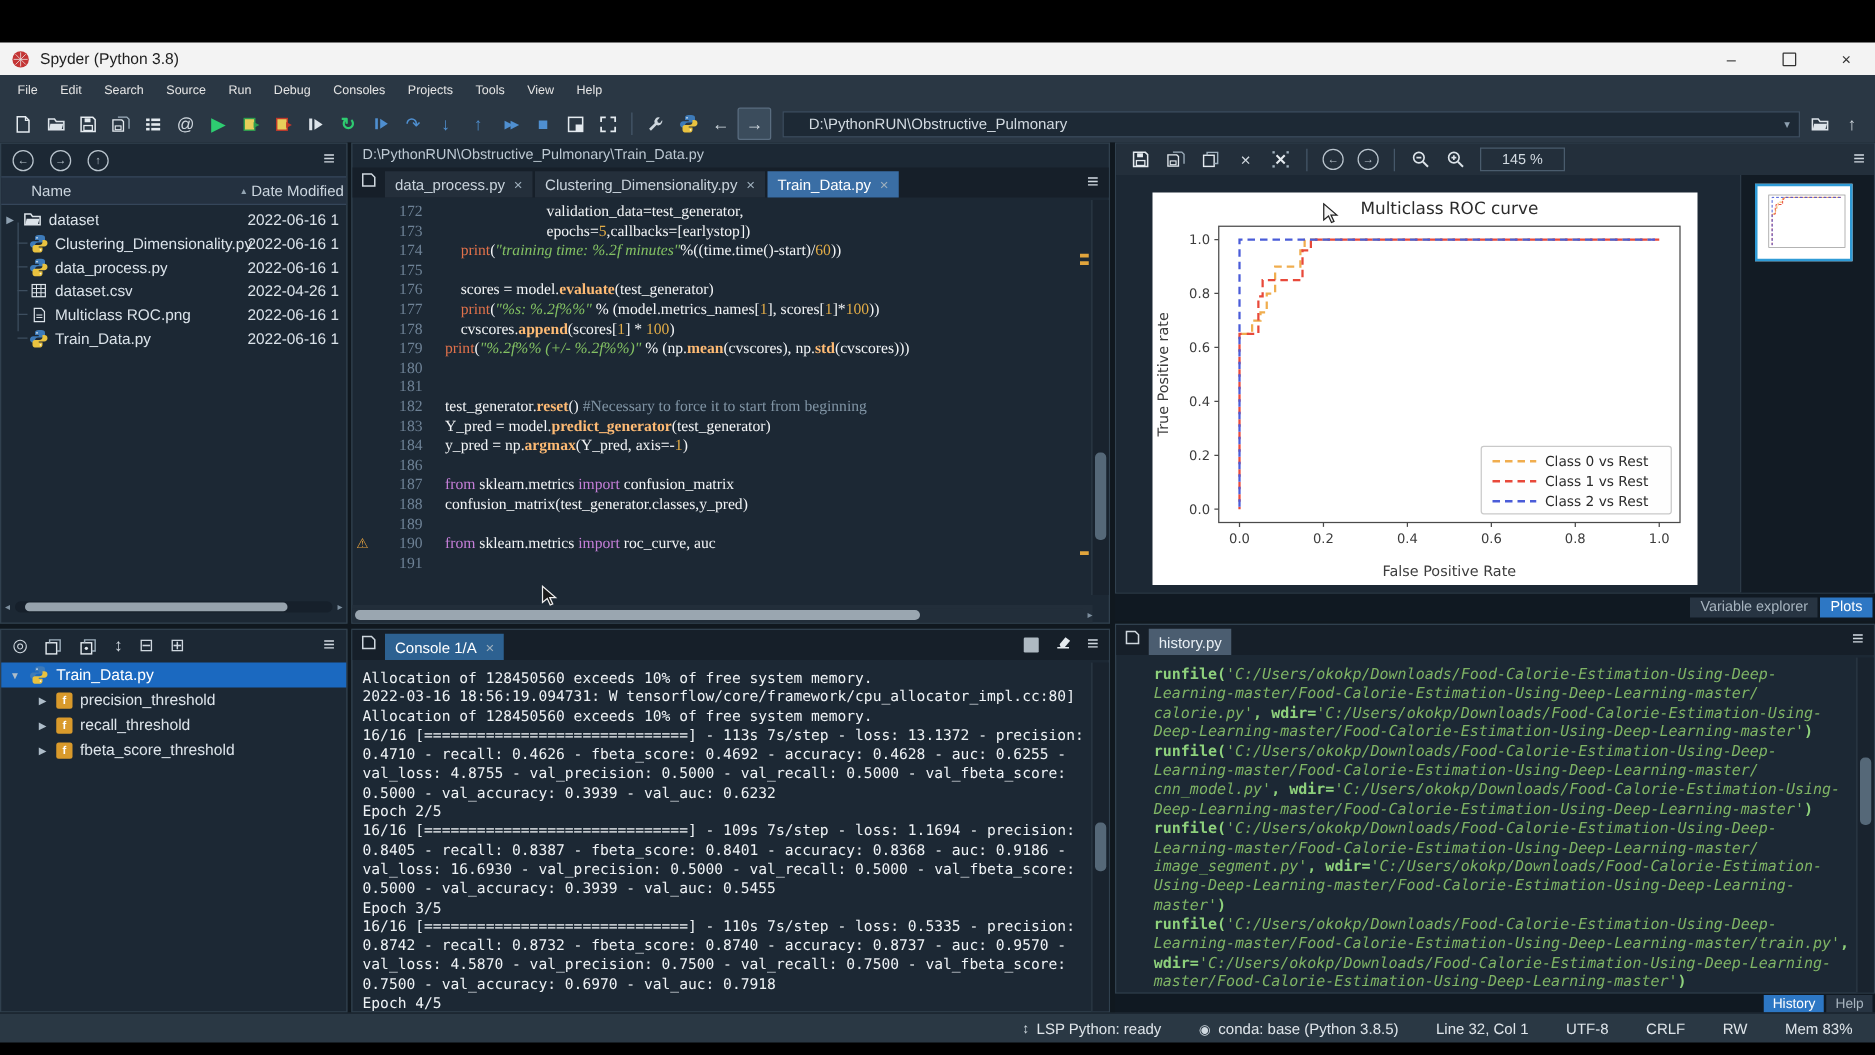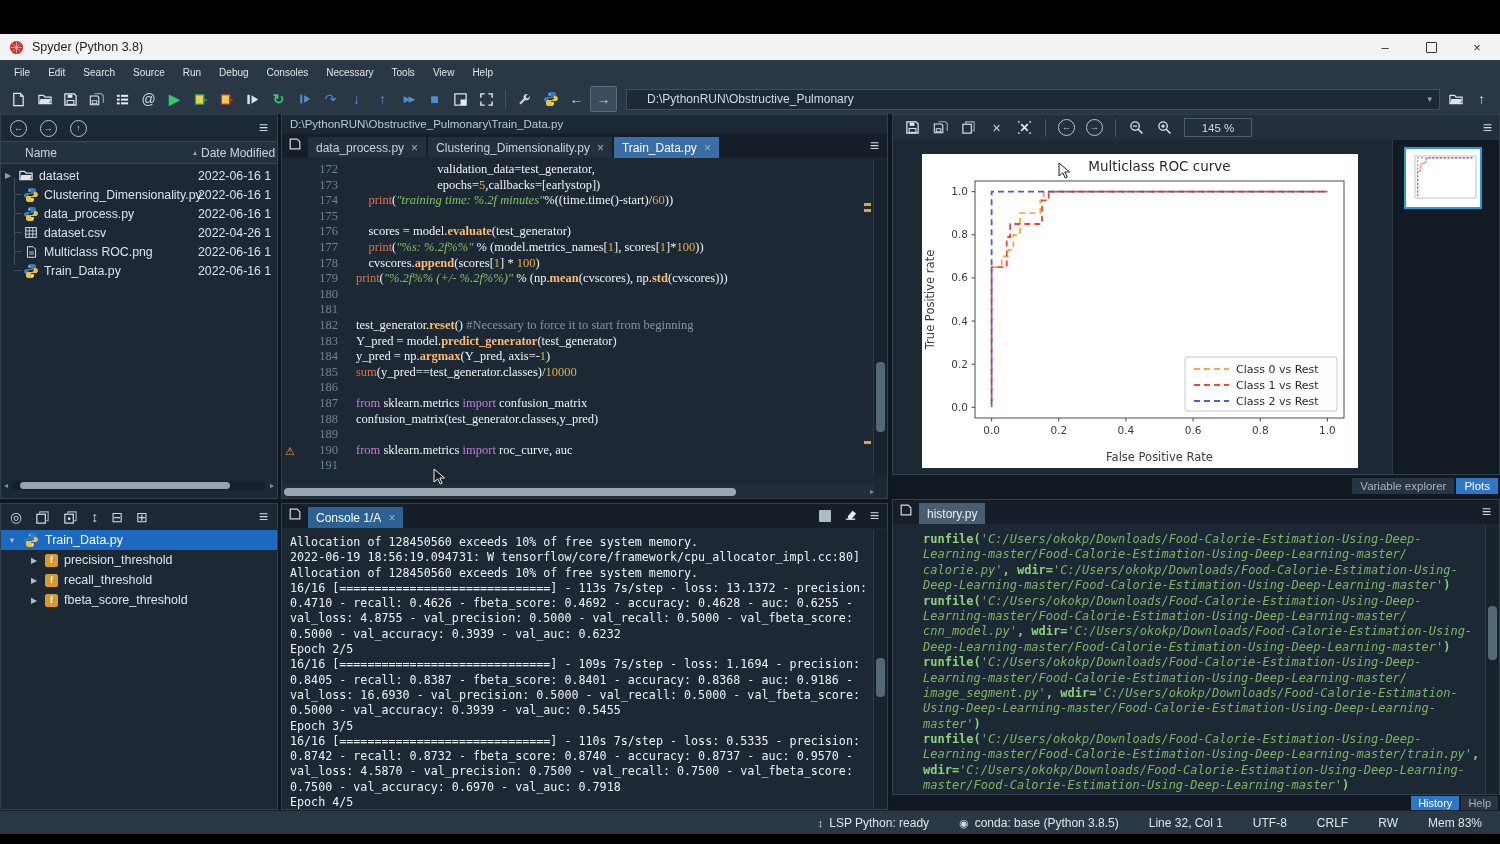--- a/index.html
+++ b/index.html
@@ -138,21 +138,21 @@
   </div>
 
   <nav class="abs" id="menubar">
       <span class="menu-item">File</span>
       <span class="menu-item">Edit</span>
       <span class="menu-item">Search</span>
       <span class="menu-item">Source</span>
       <span class="menu-item">Run</span>
       <span class="menu-item">Debug</span>
       <span class="menu-item">Consoles</span>
-      <span class="menu-item">Necessary</span>
+      <span class="menu-item">Projects</span>
       <span class="menu-item">Tools</span>
       <span class="menu-item">View</span>
       <span class="menu-item">Help</span>
     </nav>
   <div class="abs" id="toolbar">
       <span class="tb-btn">
         <span style="display: flex;">
           <svg viewBox="0 0 16 16" width="15" height="15">
             <path d="M3 1.5h7l3 3v10H3z" fill="none" stroke="#e4eaef" stroke-width="1.3"></path>
             <path d="M10 1.5v3h3" fill="none" stroke="#e4eaef" stroke-width="1.1"></path>
@@ -491,21 +491,20 @@
           <div class="code-row"><span class="gutter">175</span><span class="codeln"></span></div>
           <div class="code-row"><span class="gutter">176</span><span class="codeln"><span class="seg-p">    scores = model.</span><span class="seg-m">evaluate</span><span class="seg-p">(test_generator)</span></span></div>
           <div class="code-row"><span class="gutter">177</span><span class="codeln"><span class="seg-p">    </span><span class="seg-b">print</span><span class="seg-p">(</span><span class="seg-s">"%s: %.2f%%"</span><span class="seg-p"> % (model.metrics_names[</span><span class="seg-n">1</span><span class="seg-p">], scores[</span><span class="seg-n">1</span><span class="seg-p">]*</span><span class="seg-n">100</span><span class="seg-p">))</span></span></div>
           <div class="code-row"><span class="gutter">178</span><span class="codeln"><span class="seg-p">    cvscores.</span><span class="seg-m">append</span><span class="seg-p">(scores[</span><span class="seg-n">1</span><span class="seg-p">] * </span><span class="seg-n">100</span><span class="seg-p">)</span></span></div>
           <div class="code-row"><span class="gutter">179</span><span class="codeln"><span class="seg-b">print</span><span class="seg-p">(</span><span class="seg-s">"%.2f%% (+/- %.2f%%)"</span><span class="seg-p"> % (np.</span><span class="seg-m">mean</span><span class="seg-p">(cvscores), np.</span><span class="seg-m">std</span><span class="seg-p">(cvscores)))</span></span></div>
           <div class="code-row"><span class="gutter">180</span><span class="codeln"></span></div>
           <div class="code-row"><span class="gutter">181</span><span class="codeln"></span></div>
           <div class="code-row"><span class="gutter">182</span><span class="codeln"><span class="seg-p">test_generator.</span><span class="seg-m">reset</span><span class="seg-p">() </span><span class="seg-c">#Necessary to force it to start from beginning</span></span></div>
           <div class="code-row"><span class="gutter">183</span><span class="codeln"><span class="seg-p">Y_pred = model.</span><span class="seg-m">predict_generator</span><span class="seg-p">(test_generator)</span></span></div>
           <div class="code-row"><span class="gutter">184</span><span class="codeln"><span class="seg-p">y_pred = np.</span><span class="seg-m">argmax</span><span class="seg-p">(Y_pred, axis=-</span><span class="seg-n">1</span><span class="seg-p">)</span></span></div>
-          <div class="code-row"><span class="gutter">185</span><span class="codeln"><span class="seg-b">sum</span><span class="seg-p">(y_pred==test_generator.classes)/</span><span class="seg-n">10000</span></span></div>
           <div class="code-row"><span class="gutter">186</span><span class="codeln"></span></div>
           <div class="code-row"><span class="gutter">187</span><span class="codeln"><span class="seg-k">from</span><span class="seg-p"> sklearn.metrics </span><span class="seg-k">import</span><span class="seg-p"> confusion_matrix</span></span></div>
           <div class="code-row"><span class="gutter">188</span><span class="codeln"><span class="seg-p">confusion_matrix(test_generator.classes,y_pred)</span></span></div>
           <div class="code-row"><span class="gutter">189</span><span class="codeln"></span></div>
           <div class="code-row"><span class="gutter">190<span class="warn">⚠</span></span><span class="codeln"><span class="seg-k">from</span><span class="seg-p"> sklearn.metrics </span><span class="seg-k">import</span><span class="seg-p"> roc_curve, auc</span></span></div>
           <div class="code-row"><span class="gutter">191</span><span class="codeln"></span></div>
         </div>
       <div class="cellmark" style="top:88px"></div>
       <div class="cellmark" style="top:94px"></div>
       <div class="cellmark" style="top:326px"></div>
@@ -535,21 +534,21 @@
             </span>
           <span><svg viewBox="0 0 16 16" width="15" height="15">
                 <path d="M5 10l5-6 4 3-5 6h-3z" fill="#e6ebef"></path>
                 <path d="M3 13h10" stroke="#e6ebef" stroke-width="1.4"></path>
               </svg></span>
           <span class="p-opts" style="margin:0">≡</span>
         </span>
       </div>
       <div id="console-body">
           <div class="con-line">Allocation of 128450560 exceeds 10% of free system memory.</div>
-          <div class="con-line">2022-06-19 18:56:19.094731: W tensorflow/core/framework/cpu_allocator_impl.cc:80]</div>
+          <div class="con-line">2022-03-16 18:56:19.094731: W tensorflow/core/framework/cpu_allocator_impl.cc:80]</div>
           <div class="con-line">Allocation of 128450560 exceeds 10% of free system memory.</div>
           <div class="con-line">16/16 [==============================] - 113s 7s/step - loss: 13.1372 - precision:</div>
           <div class="con-line">0.4710 - recall: 0.4626 - fbeta_score: 0.4692 - accuracy: 0.4628 - auc: 0.6255 -</div>
           <div class="con-line">val_loss: 4.8755 - val_precision: 0.5000 - val_recall: 0.5000 - val_fbeta_score:</div>
           <div class="con-line">0.5000 - val_accuracy: 0.3939 - val_auc: 0.6232</div>
           <div class="con-line">Epoch 2/5</div>
           <div class="con-line">16/16 [==============================] - 109s 7s/step - loss: 1.1694 - precision:</div>
           <div class="con-line">0.8405 - recall: 0.8387 - fbeta_score: 0.8401 - accuracy: 0.8368 - auc: 0.9186 -</div>
           <div class="con-line">val_loss: 16.6930 - val_precision: 0.5000 - val_recall: 0.5000 - val_fbeta_score:</div>
           <div class="con-line">0.5000 - val_accuracy: 0.3939 - val_auc: 0.5455</div>

